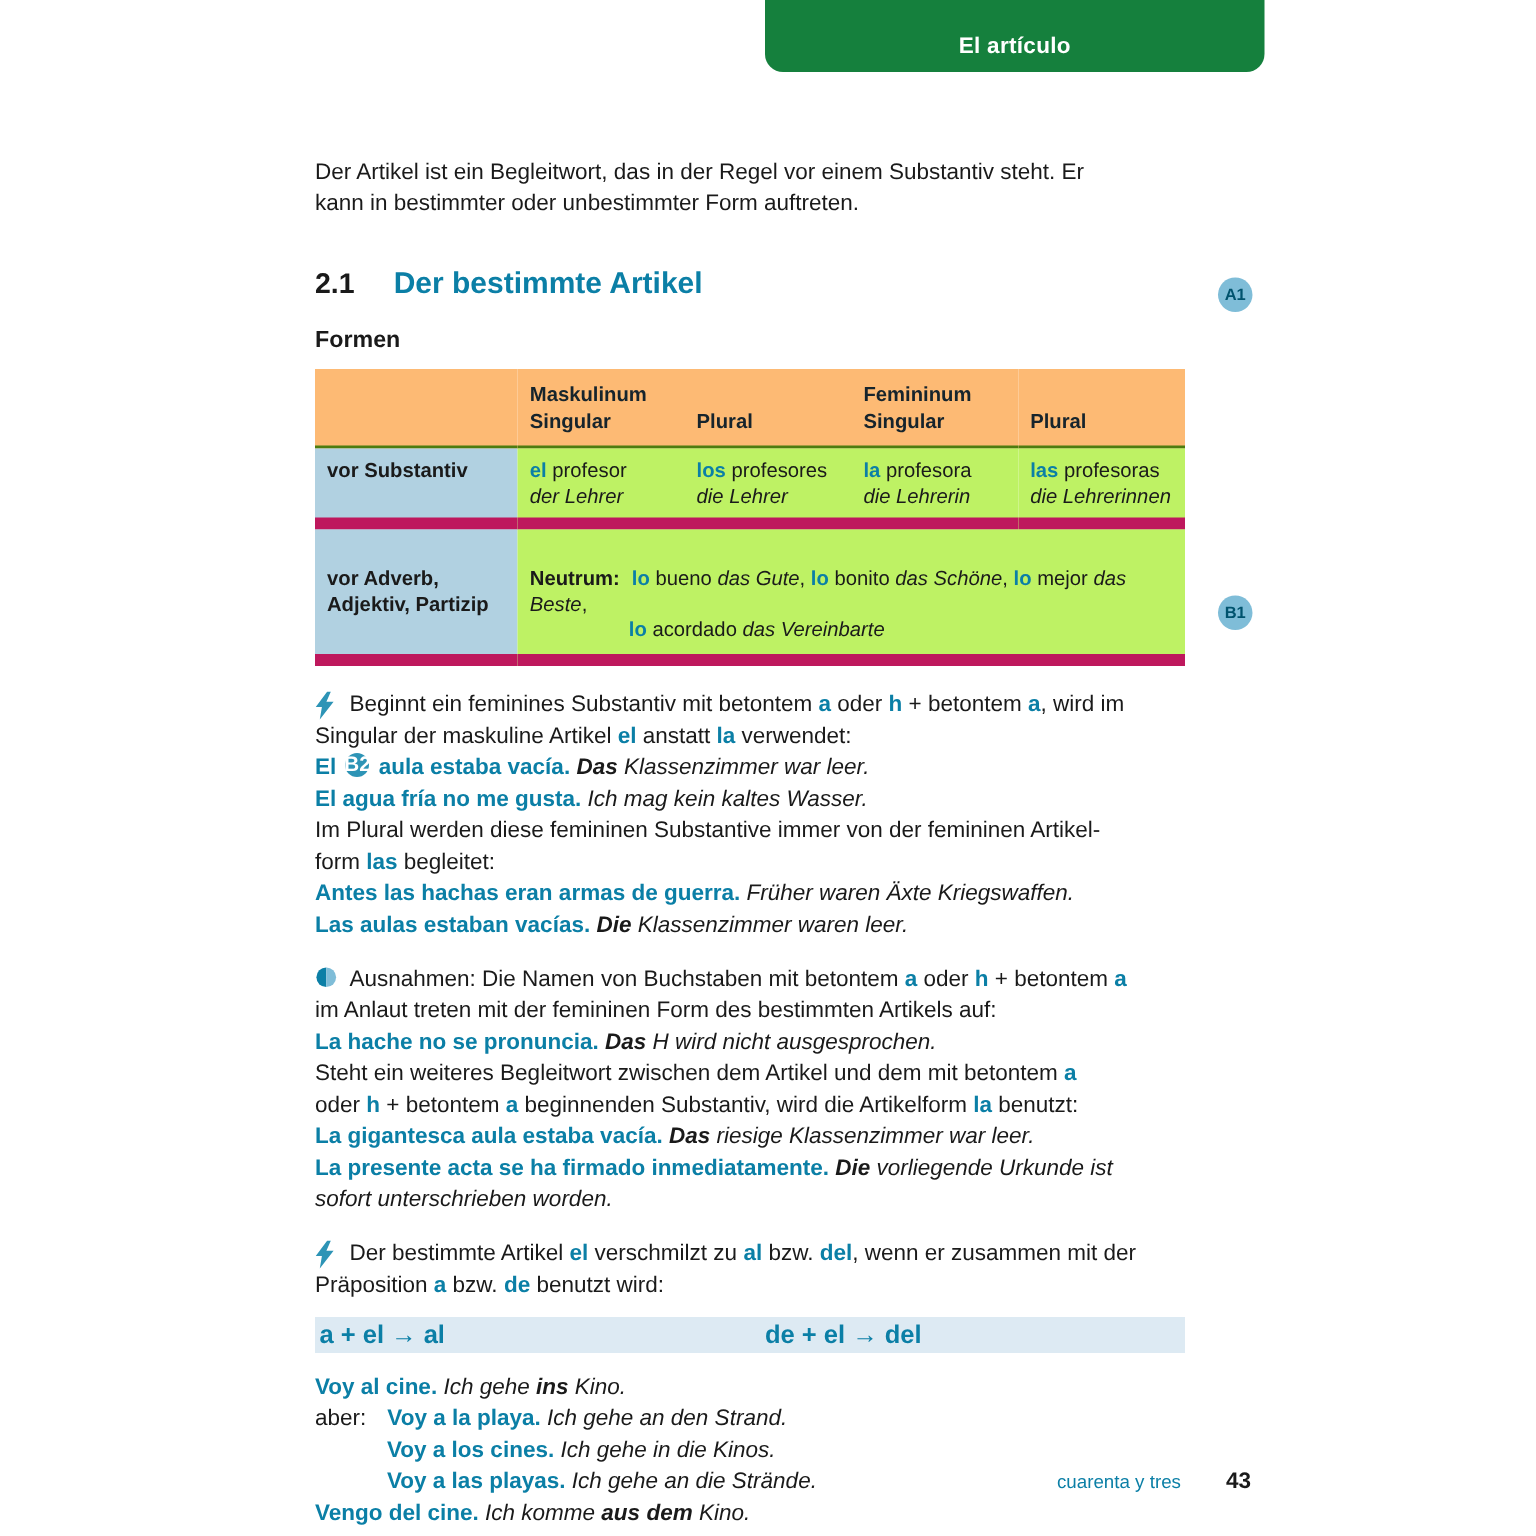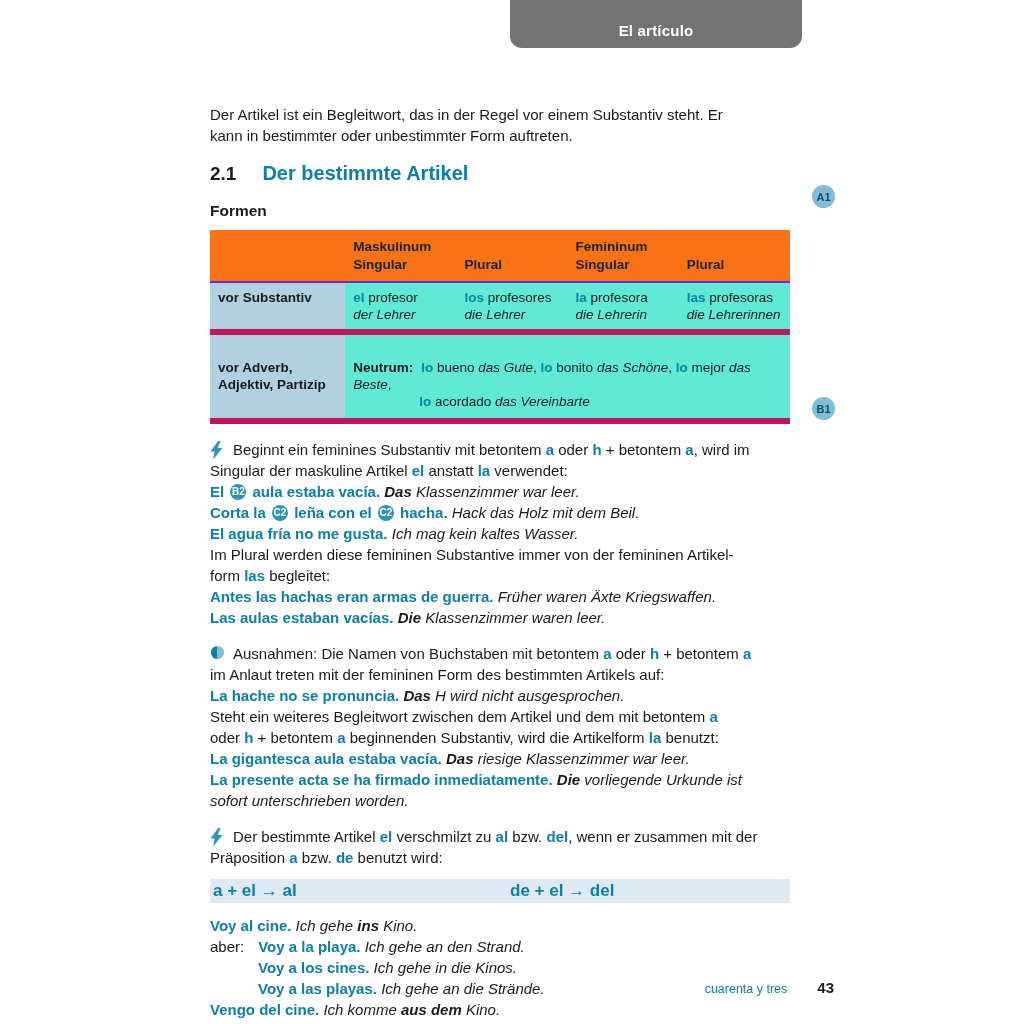--- a/index.html
+++ b/index.html
@@ -6,74 +6,74 @@
   html,body { width:1024px; height:1024px; }
   body {
     background:#ffffff;
     font-family:"Liberation Sans", sans-serif;
     color:#1a1a1a;
     position:relative;
     overflow:hidden;
   }
   
   .tab {
-    position:absolute; left:510px; top:0; width:292px; height:48px;
-    background:#737373; border-radius:0 0 12px 12px;
+    position:absolute; left:510px; top:0; width:333px; height:48px;
+    background:#15803d; border-radius:0 0 12px 12px;
     display:flex; align-items:flex-end; justify-content:center; padding-bottom:9px;
   }
   .tab-title { color:#ffffff; font-weight:bold; font-size:15px; letter-spacing:.2px; }
 
   
   .badge-margin {
     position:absolute; width:23px; height:23px; border-radius:50%;
     background:#7fbdd8; color:#00536e; font-size:11px; font-weight:bold;
     display:flex; align-items:center; justify-content:center;
   }
   .badge-a1 { left:812px; top:185px; }
   .badge-b1 { left:812px; top:397px; }
 
   .content { position:absolute; left:210px; top:104px; width:580px; }
 
   .tline { font-size:15px; line-height:21px; white-space:nowrap; }
   .intro .tline { line-height:21px; }
 
-  .section-heading { margin-top:16px; display:flex; align-items:baseline; gap:26px; }
+  .section-heading { margin-top:32px; display:flex; align-items:baseline; gap:26px; }
   .sec-num { font-size:19px; font-weight:bold; color:#1a1a1a; }
   .sec-title { font-size:20px; font-weight:bold; color:#0b7fa6; }
 
   .formen { margin-top:17px; font-size:15.5px; font-weight:bold; color:#1a1a1a; }
 
   
   table.formen-table {
     margin-top:10px; width:580px; table-layout:fixed;
     border-collapse:separate; border-spacing:0; font-size:13.5px;
   }
   table.formen-table col.c-label { width:135px; }
   table.formen-table col.c-data { width:111px; }
   th, td { text-align:left; vertical-align:top; }
-  thead th { background:#f97316; padding:8px 8px 7px 8px; border-bottom:2px solid #6d28d9; }
+  thead th { background:#fdba74; padding:8px 8px 7px 8px; border-bottom:2px solid #4d7c0f; }
   thead .h1, thead .h2 { font-weight:bold; line-height:18px; color:#16242c; }
-  tbody td { border-bottom:6px solid #be185d; padding:6px 8px; }
+  tbody td { border-bottom:8px solid #be185d; padding:6px 8px; }
   td.td-label { background:#b1d1e1; font-weight:bold; line-height:17px; }
-  td.td-cell { background:#5eead4; }
+  td.td-cell { background:#bef264; }
   .cell-top { line-height:17px; }
   .cell-bottom { line-height:17px; }
   tr.trow2 td { padding-top:24px; padding-bottom:8px; }
 
   
   .sg-n  { }
   .sg-b  { font-weight:bold; }
   .sg-es { color:#0b7fa6; font-weight:bold; }
   .sg-it { font-style:italic; }
   .sg-bit{ font-style:italic; font-weight:bold; }
   .sg-sp { display:inline-block; }
   .sg-badge {
     display:inline-flex; align-items:center; justify-content:center;
     width:16px; height:16px; border-radius:50%;
-    background:#2d94b6; color:#fff; font-size:10px; font-weight:bold;
+    background:#2d94b6; color:#fff; font-size:14px; font-weight:bold;
     vertical-align:2px; margin:0 2px; font-style:normal;
   }
 
   
   .block { position:relative; margin-top:15px; }
   .block-icon { position:absolute; left:0; top:2px; }
   .indent-first .tline:first-child { text-indent:23px; }
 
   
   .rulebar {
@@ -179,21 +179,20 @@
   <div class="block">
     <span class="block-icon">
       <svg width="13" height="19" viewBox="0 0 13 19">
           <path d="M8.2 0 L0.5 10.4 H4.6 L3.2 18.6 L12.4 6.9 H7.6 L10.6 0 Z" fill="#2d94b6"></path>
         </svg>
     </span>
     <div class="lines indent-first">
         <div class="tline"><span class="sg-n">Beginnt ein feminines Substantiv mit betontem </span><span class="sg-es">a</span><span class="sg-n"> oder </span><span class="sg-es">h</span><span class="sg-n"> + betontem </span><span class="sg-es">a</span><span class="sg-n">, wird im</span></div>
         <div class="tline"><span class="sg-n">Singular der maskuline Artikel </span><span class="sg-es">el</span><span class="sg-n"> anstatt </span><span class="sg-es">la</span><span class="sg-n"> verwendet:</span></div>
         <div class="tline"><span class="sg-es">El </span><span class="sg-badge">B2</span><span class="sg-es"> aula estaba vacía. </span><span class="sg-bit">Das</span><span class="sg-it"> Klassenzimmer war leer.</span></div>
-        <div class="tline"><span class="sg-es">Corta la </span><span class="sg-badge">C2</span><span class="sg-es"> leña con el </span><span class="sg-badge">C2</span><span class="sg-es"> hacha. </span><span class="sg-it">Hack das Holz mit dem Beil.</span></div>
         <div class="tline"><span class="sg-es">El agua fría no me gusta. </span><span class="sg-it">Ich mag kein kaltes Wasser.</span></div>
         <div class="tline"><span class="sg-n">Im Plural werden diese femininen Substantive immer von der femininen Artikel-</span></div>
         <div class="tline"><span class="sg-n">form </span><span class="sg-es">las</span><span class="sg-n"> begleitet:</span></div>
         <div class="tline"><span class="sg-es">Antes las hachas eran armas de guerra. </span><span class="sg-it">Früher waren Äxte Kriegswaffen.</span></div>
         <div class="tline"><span class="sg-es">Las aulas estaban vacías. </span><span class="sg-bit">Die</span><span class="sg-it"> Klassenzimmer waren leer.</span></div>
       </div>
   </div>
 
   <div class="block">
     <span class="block-icon">

